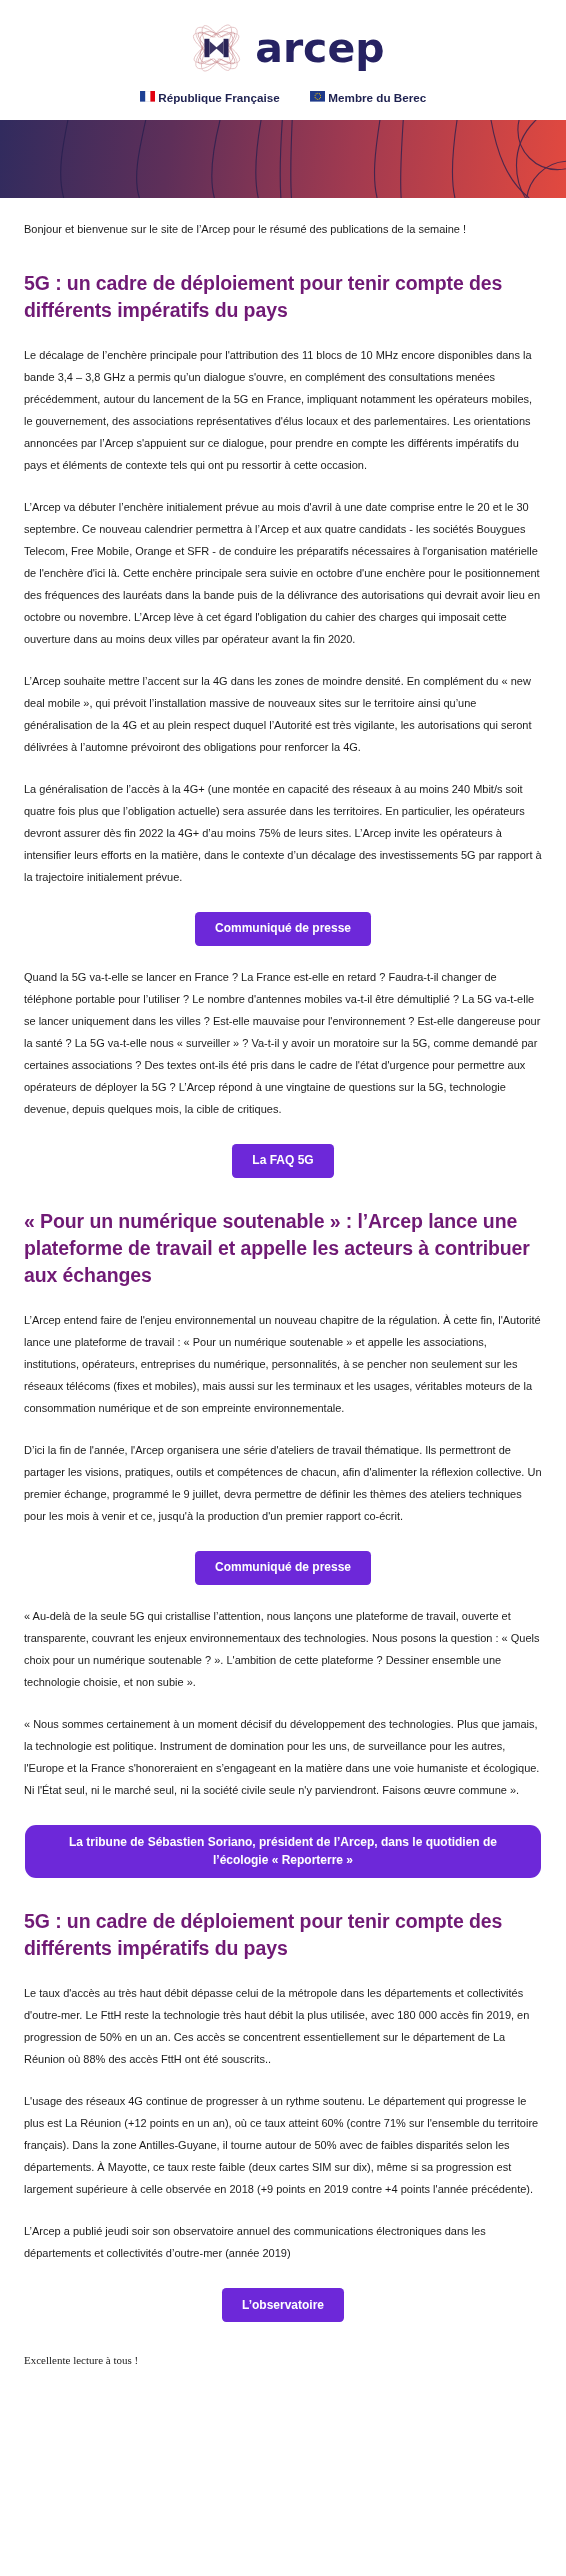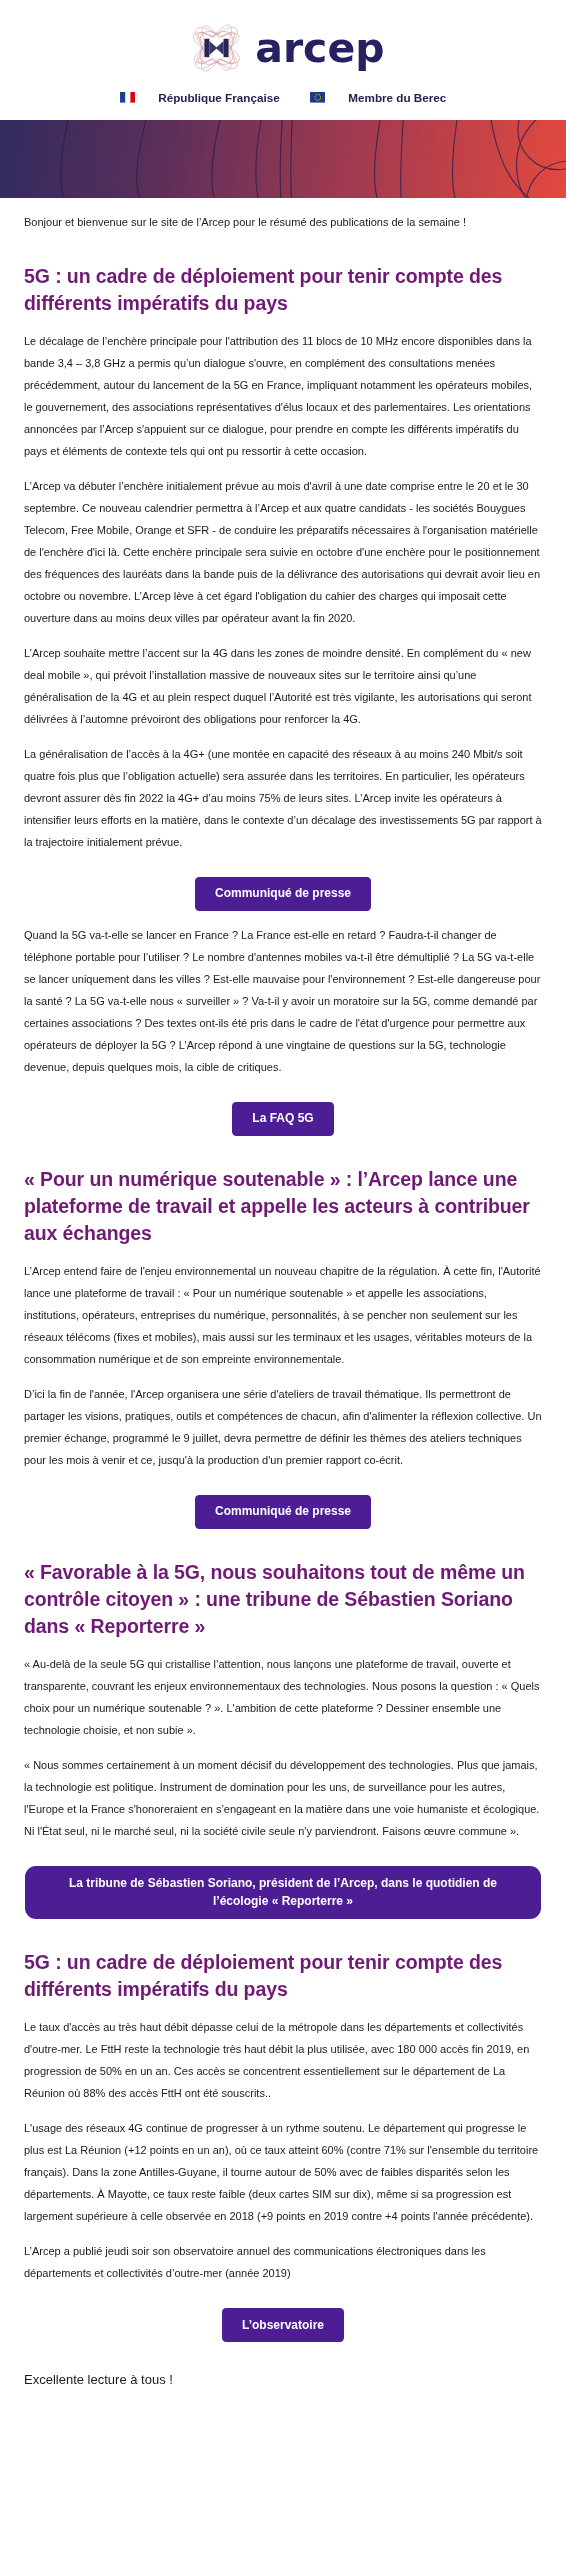--- a/index.html
+++ b/index.html
@@ -21,54 +21,54 @@
     font-size:41px;
     color:#262262;
     letter-spacing:0px;
     line-height:1;
     margin-left:2.8px;
   }
   .badges{
     display:flex;justify-content:center;align-items:center;gap:30px;
     margin-top:7px;
   }
-  .badge{display:inline-flex;align-items:center;gap:23px;
+  .badge{display:inline-flex;align-items:flex-start;gap:3px;
     font-weight:bold;font-size:11.7px;color:#1e2150;}
   .flag{display:inline-block;line-height:0;}
 
   
   .banner{
     margin-top:15.6px;
     height:78px;width:566px;
     background:linear-gradient(97deg,#312b5e 0%,#5e2f59 30%,#a13a50 62%,#e2493f 100%);
     position:relative;overflow:hidden;
   }
   .banner svg{position:absolute;inset:0;}
 
   
   .content{padding:0 24px;}
-  p.body{font-size:11px;line-height:22px;margin:13px 0;}
+  p.body{font-size:11px;line-height:22px;margin:20px 0;}
   .greeting{margin-top:18.4px;}
   h1.section-title{
     font-size:19.5px;line-height:27px;color:#701a75;
     margin:30px 0 10px;font-weight:bold;letter-spacing:-0.1px;
   }
   .btn-row{text-align:center;margin:24px 0 10px;}
   .btn{
-    display:inline-block;background:#4c1d95;color:#ffffff;
+    display:inline-block;background:#6d28d9;color:#ffffff;
     font-weight:bold;font-size:12px;line-height:15.6px;
     padding:9.2px 20px;border-radius:4.2px;text-decoration:none;
     cursor:pointer;border:none;
   }
   .btn.wide{
     display:block;margin:0 auto;max-width:479px;
     line-height:18.4px;padding:8.5px 18.4px;border-radius:11px;
   }
   .footer{padding:4.2px 24px 20px;}
-  .footer p{font-size:13px;line-height:22px;margin:12.7px 0;}
+  .footer p{font-size:11px;line-height:22px;margin:12.7px 0;font-family:Liberation Serif, serif;}
 </style>
 </head>
 <body>
 
 <div class="page">
 
   <div class="header">
     <div class="logo">
       <span class="flag">
         <svg width="71" height="68" viewBox="0 0 100 96">
@@ -175,21 +175,20 @@
     <article>
       <h1 class="section-title">« Pour un numérique soutenable » : l’Arcep lance une plateforme de travail et appelle les acteurs à contribuer aux échanges</h1>
       <p class="body">L’Arcep entend faire de l'enjeu environnemental un nouveau chapitre de la régulation. À cette fin, l'Autorité lance une plateforme de travail : « Pour un numérique soutenable » et appelle les associations, institutions, opérateurs, entreprises du numérique, personnalités, à se pencher non seulement sur les réseaux télécoms (fixes et mobiles), mais aussi sur les terminaux et les usages, véritables moteurs de la consommation numérique et de son empreinte environnementale.</p>
       <p class="body">D’ici la fin de l'année, l'Arcep organisera une série d'ateliers de travail thématique. Ils permettront de partager les visions, pratiques, outils et compétences de chacun, afin d'alimenter la réflexion collective. Un premier échange, programmé le 9 juillet, devra permettre de définir les thèmes des ateliers techniques pour les mois à venir et ce, jusqu'à la production d'un premier rapport co-écrit.</p>
       <div class="btn-row">
         <a class="btn">Communiqué de presse</a>
       </div>
     </article>
 
     <article>
-      <h1 class="section-title">« Favorable à la 5G, nous souhaitons tout de même un contrôle citoyen » : une tribune de Sébastien Soriano dans « Reporterre »</h1>
       <p class="body">« Au-delà de la seule 5G qui cristallise l’attention, nous lançons une plateforme de travail, ouverte et transparente, couvrant les enjeux environnementaux des technologies. Nous posons la question : « Quels choix pour un numérique soutenable ? ». L'ambition de cette plateforme ? Dessiner ensemble une technologie choisie, et non subie ».</p>
       <p class="body">« Nous sommes certainement à un moment décisif du développement des technologies. Plus que jamais, la technologie est politique. Instrument de domination pour les uns, de surveillance pour les autres, l'Europe et la France s'honoreraient en s’engageant en la matière dans une voie humaniste et écologique. Ni l'État seul, ni le marché seul, ni la société civile seule n'y parviendront. Faisons œuvre commune ».</p>
       <div class="btn-row">
         <a class="btn wide">La tribune de Sébastien Soriano, président de l’Arcep, dans le quotidien de l’écologie « Reporterre »</a>
       </div>
     </article>
 
     <article>
       <h1 class="section-title">5G : un cadre de déploiement pour tenir compte des différents impératifs du pays</h1>
       <p class="body">Le taux d'accès au très haut débit dépasse celui de la métropole dans les départements et collectivités d'outre-mer. Le FttH reste la technologie très haut débit la plus utilisée, avec 180 000 accès fin 2019, en progression de 50% en un an. Ces accès se concentrent essentiellement sur le département de La Réunion où 88% des accès FttH ont été souscrits..</p>

